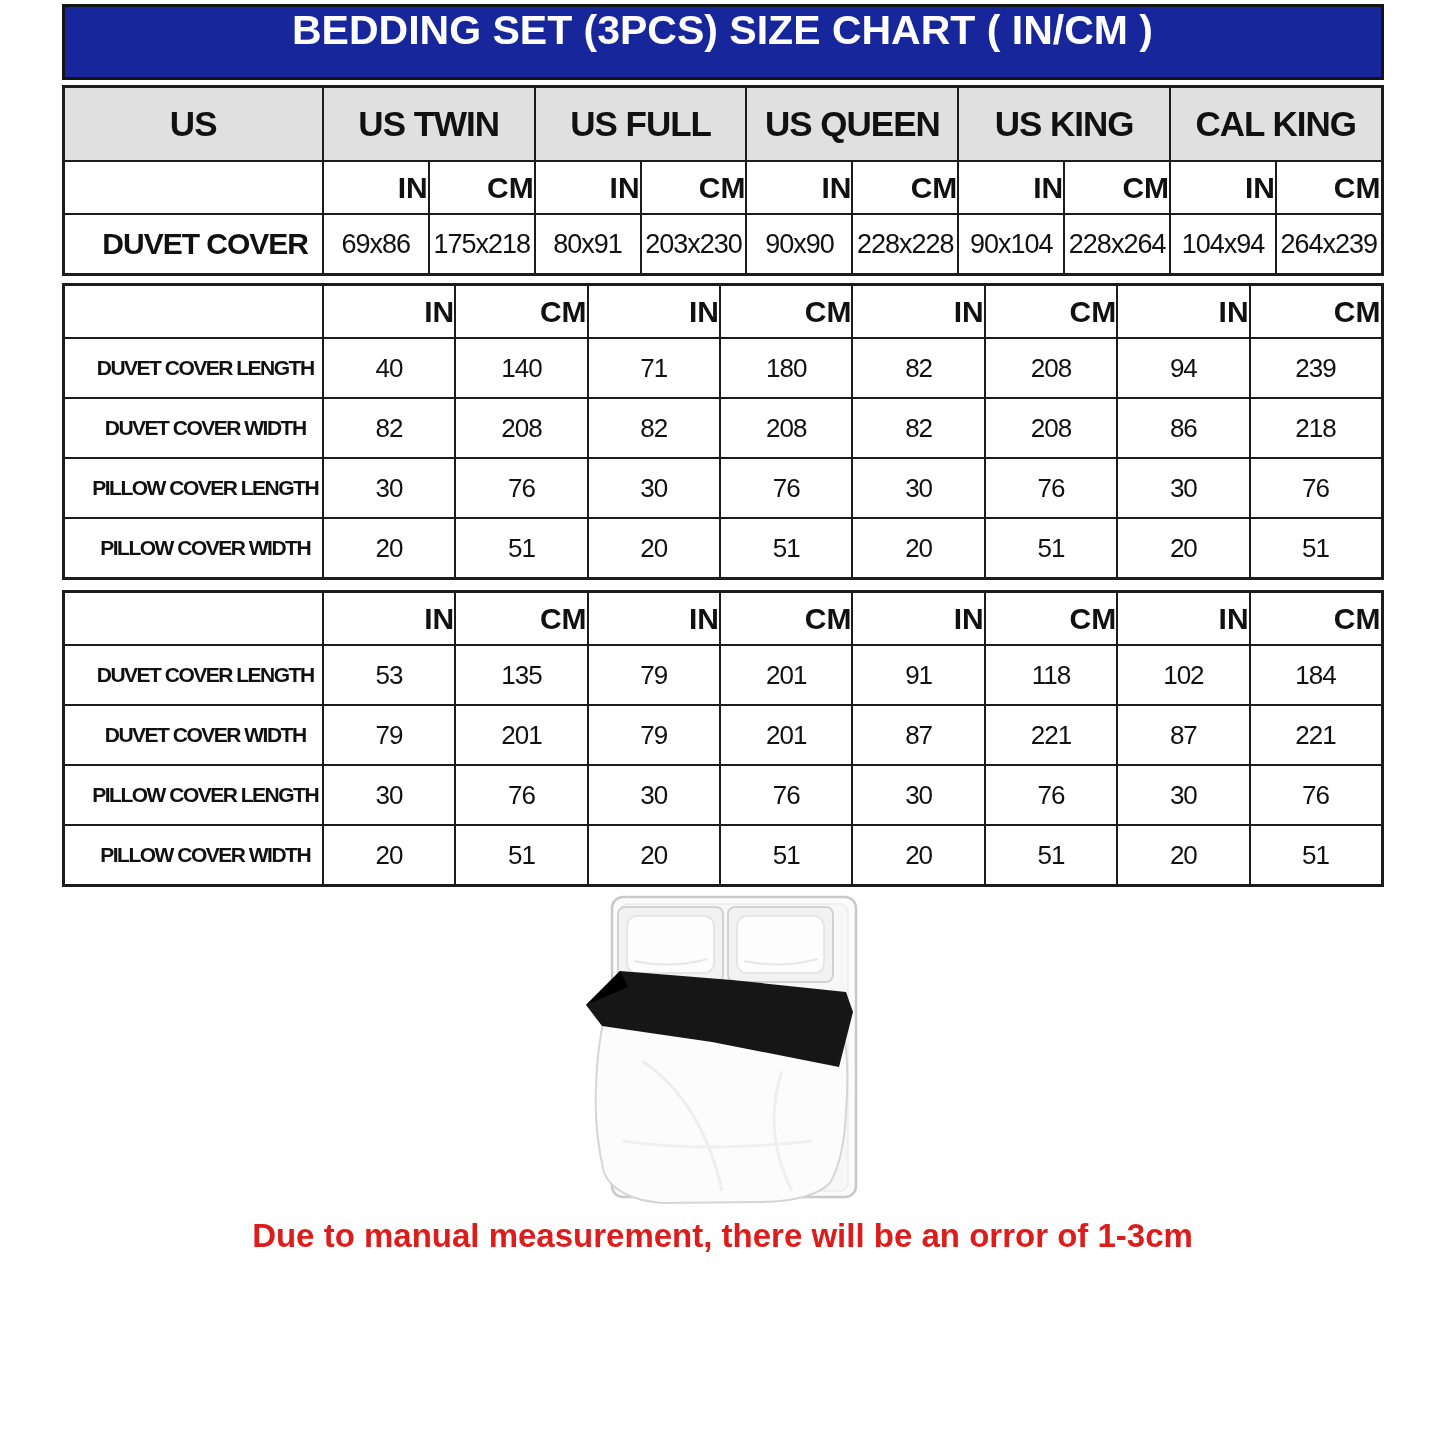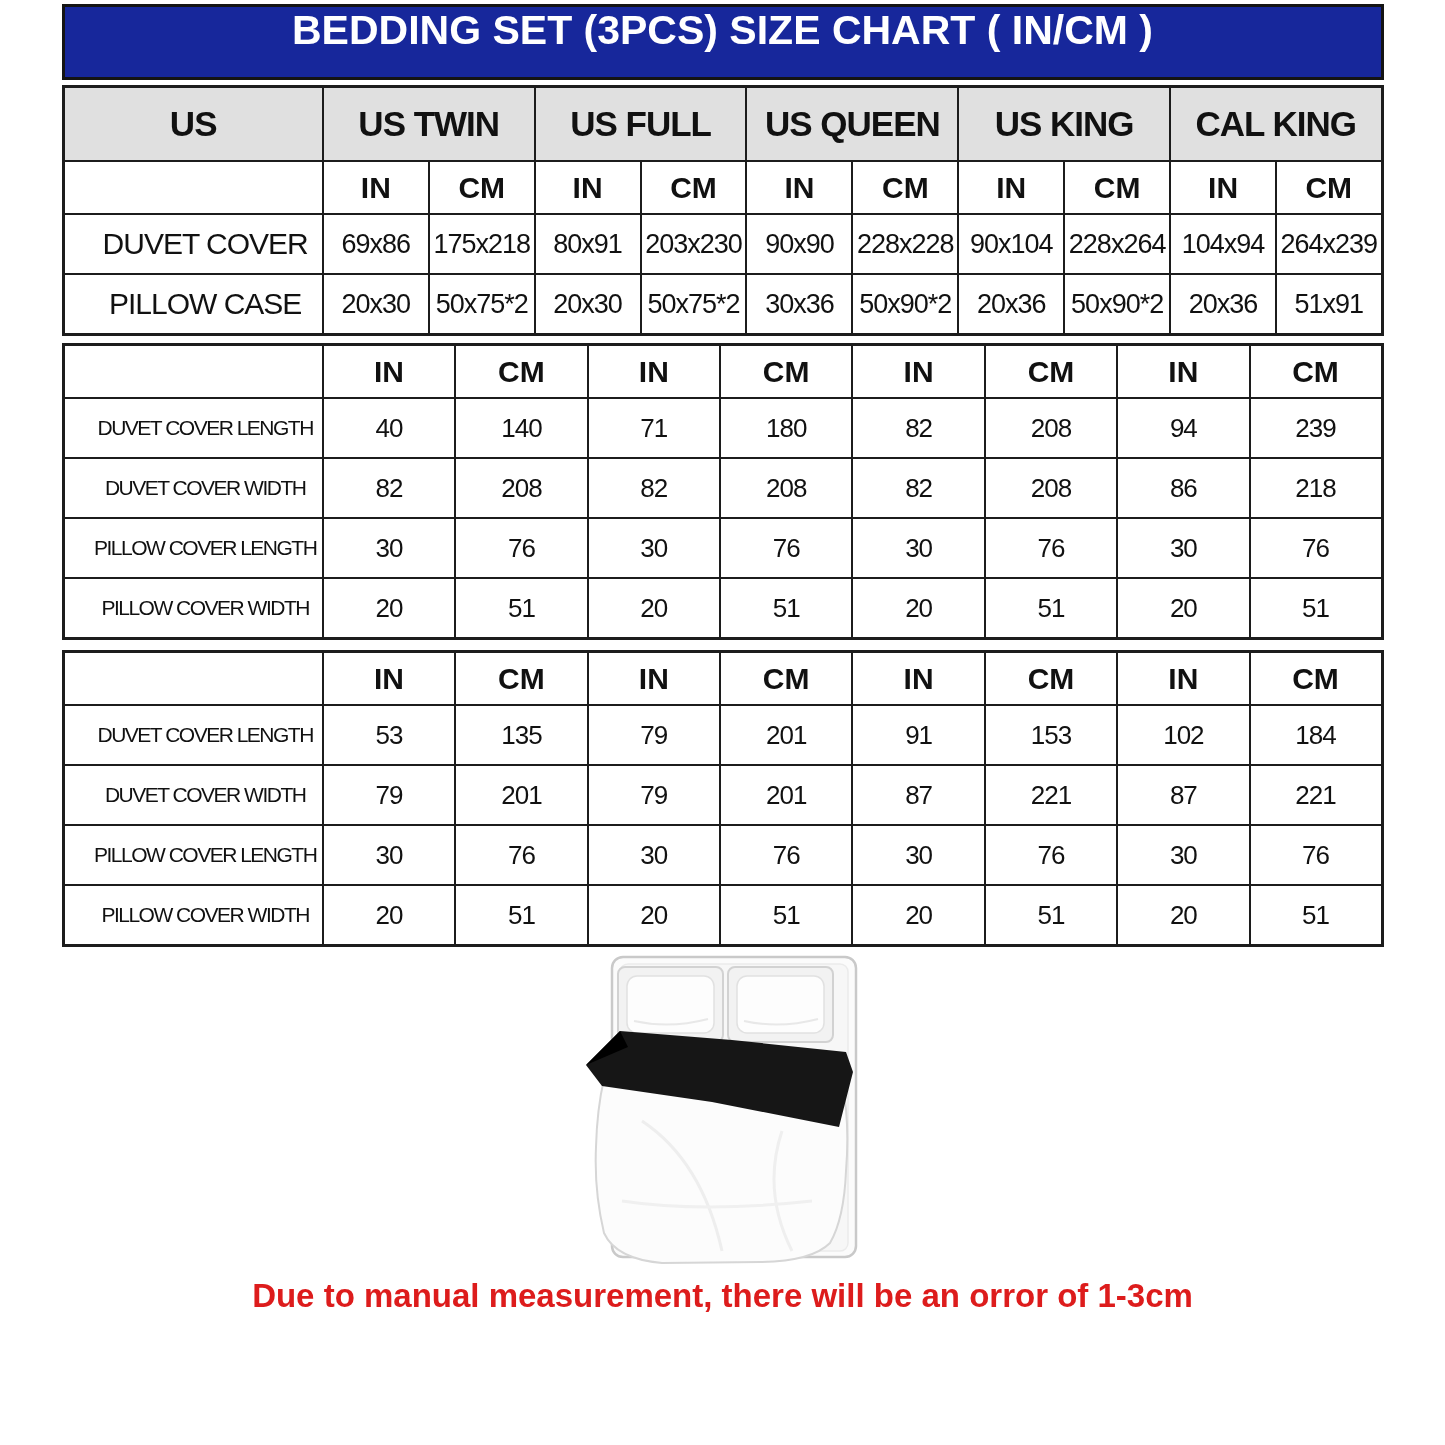--- a/index.html
+++ b/index.html
@@ -54,33 +54,34 @@
     letter-spacing: -1px;
     color: #111;
     margin-left: 40px;
   }
   .unit-row th {
     height: 51px;
     font-size: 30px;
     font-weight: bold;
     background: #ffffff;
     color: #111;
+    text-align: right;
   }
   .unit-row .blank-cell { background: #ffffff; }
   .data-row td {
     height: 58px;
     font-size: 27px;
     font-weight: normal;
     letter-spacing: -1px;
     color: #111;
     background: #ffffff;
   }
   .data-row th.row-label {
     background: #ffffff;
-    font-weight: normal;
+    font-weight: bold;
     color: #111;
     padding-left: 24px;
   }
   .us-table .data-row th.row-label { font-size: 30px; letter-spacing: -1px; }
   .narrow-label .data-row th.row-label { font-size: 21px; letter-spacing: -1.5px; }
   .narrow-label .data-row td { font-size: 26px; }
   .gap-s { height: 7px; }
   .gap-m { height: 10px; }
   .bed-figure {
     width: 282px;
@@ -147,33 +148,20 @@
         <td>175x218</td>
         <td>80x91</td>
         <td>203x230</td>
         <td>90x90</td>
         <td>228x228</td>
         <td>90x104</td>
         <td>228x264</td>
         <td>104x94</td>
         <td>264x239</td>
       </tr>
-      <tr class="data-row">
-        <th class="row-label">PILLOW CASE</th>
-        <td>20x30</td>
-        <td>50x75*2</td>
-        <td>20x30</td>
-        <td>50x75*2</td>
-        <td>30x36</td>
-        <td>50x90*2</td>
-        <td>20x36</td>
-        <td>50x90*2</td>
-        <td>20x36</td>
-        <td>51x91</td>
-      </tr>
     </tbody>
       </table>
 
     <div class="gap-s"></div>
 
     <table class="size-table narrow-label">
       <colgroup>
         <col style="width:19.7%">
         <col style="width:10.0375%">
           <col style="width:10.0375%">
@@ -269,21 +257,21 @@
         <th>IN</th>
         <th>CM</th>
       </tr>
       <tr class="data-row">
         <th class="row-label">DUVET COVER LENGTH</th>
         <td>53</td>
         <td>135</td>
         <td>79</td>
         <td>201</td>
         <td>91</td>
-        <td>153</td>
+        <td>118</td>
         <td>102</td>
         <td>184</td>
       </tr>
       <tr class="data-row">
         <th class="row-label">DUVET COVER WIDTH</th>
         <td>79</td>
         <td>201</td>
         <td>79</td>
         <td>201</td>
         <td>87</td>

